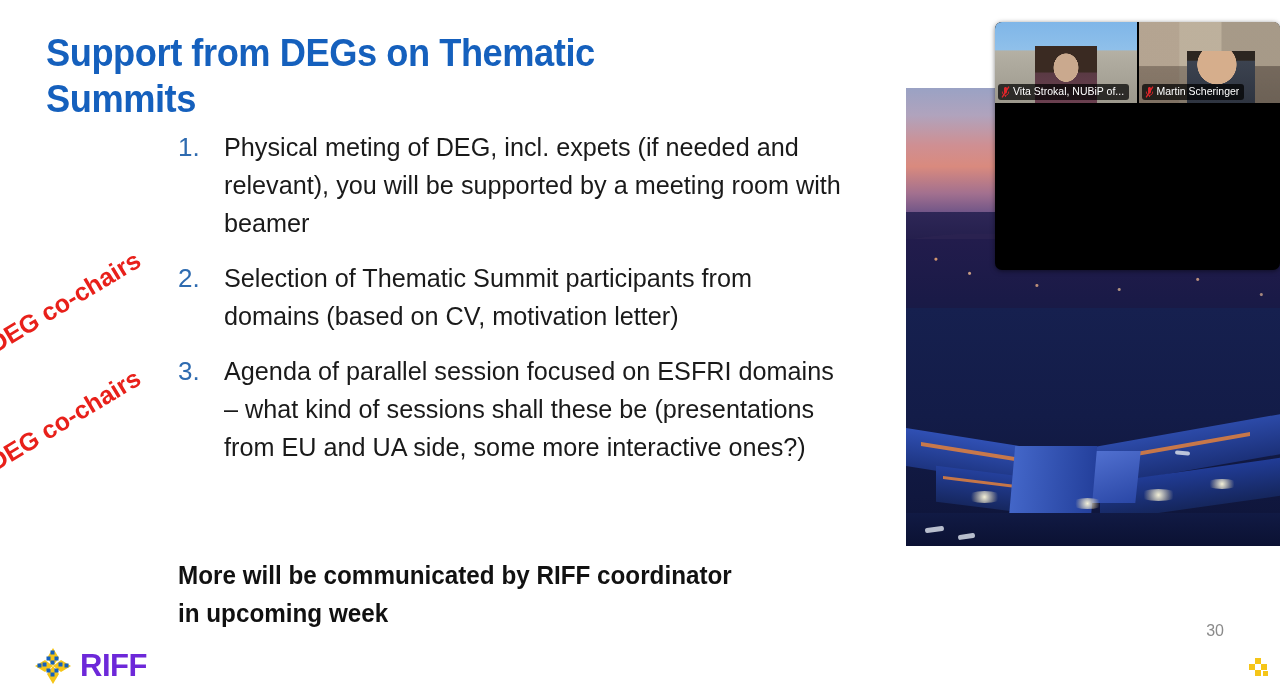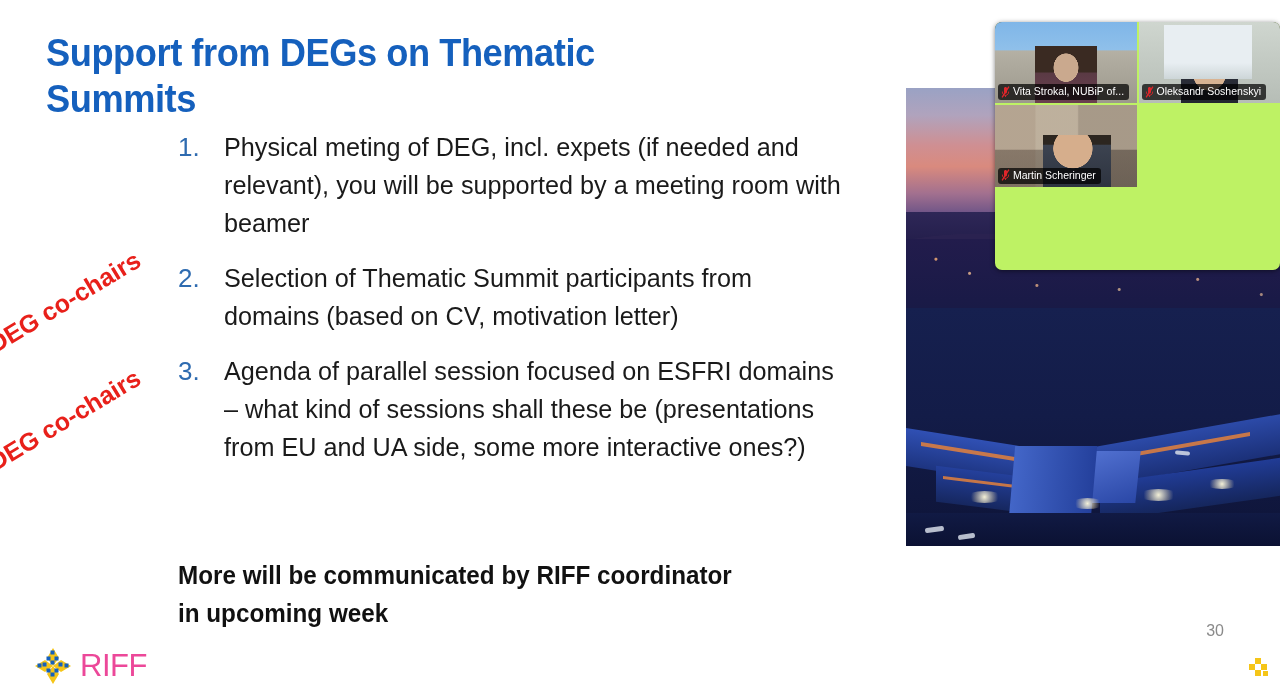--- a/index.html
+++ b/index.html
@@ -142,21 +142,21 @@
 
   
   .video-panel{
     position:absolute;
     left:995px; top:22px;
     width:285px; height:248px;
     display:grid;
     grid-template-columns:1fr 1fr;
     grid-template-rows:1fr 1fr 1fr;
     gap:2px;
-    background:#bef264;
+    background:#000000;
     border-radius:7px;
     overflow:hidden;
     box-shadow:0 1px 5px rgba(0,0,0,.5);
   }
   .video-tile{
     position:relative;
     overflow:hidden;
     background:#4c4c4c;
   }
   .tile-bg{position:absolute;inset:0;}
@@ -220,22 +220,22 @@
   .riff-logo{
     position:absolute;
     left:33px; top:646px;
     display:flex;
     align-items:center;
     gap:7px;
   }
   .riff-mark{width:40px;height:40px;display:block;}
   .riff-word{
     font-size:31px;
-    font-weight:normal;
-    color:#ec4899;
+    font-weight:bold;
+    color:#6d28d9;
     letter-spacing:-0.5px;
   }
   .page-number{
     position:absolute;
     right:56px; top:622px;
     font-size:16px;
     color:#8a8a8a;
   }
   .corner-mark{
     position:absolute;
@@ -304,34 +304,20 @@
         <path d="M4.5 9.3v1.6" stroke="#E0262B" stroke-width="1"></path>
         <path d="M1.1 11.3L7.9 0.6" stroke="#E0262B" stroke-width="1.3"></path>
       </svg>
       <span class="name-label">Vita Strokal, NUBiP of...</span>
     </div>
   </div>
 
 
 
 
-  <div class="video-tile">
-    <div class="tile-bg t5">
-        <span class="person"></span>
-      </div>
-    <div class="name-tag">
-      <svg class="mic-muted-icon" viewBox="0 0 9 12">
-        <path d="M4.5 1.1c-.85 0-1.5.66-1.5 1.5v3.3c0 .84.65 1.5 1.5 1.5s1.5-.66 1.5-1.5V2.6c0-.84-.65-1.5-1.5-1.5z" fill="#E0262B"></path>
-        <path d="M1.4 5.6v.6c0 1.7 1.38 3.1 3.1 3.1s3.1-1.4 3.1-3.1v-.6" stroke="#E0262B" stroke-width="1" fill="none"></path>
-        <path d="M4.5 9.3v1.6" stroke="#E0262B" stroke-width="1"></path>
-        <path d="M1.1 11.3L7.9 0.6" stroke="#E0262B" stroke-width="1.3"></path>
-      </svg>
-      <span class="name-label">Oleksandr Soshenskyi</span>
-    </div>
-  </div>
 
   <div class="video-tile">
     <div class="tile-bg t6">
         <span class="person"></span>
       </div>
     <div class="name-tag">
       <svg class="mic-muted-icon" viewBox="0 0 9 12">
         <path d="M4.5 1.1c-.85 0-1.5.66-1.5 1.5v3.3c0 .84.65 1.5 1.5 1.5s1.5-.66 1.5-1.5V2.6c0-.84-.65-1.5-1.5-1.5z" fill="#E0262B"></path>
         <path d="M1.4 5.6v.6c0 1.7 1.38 3.1 3.1 3.1s3.1-1.4 3.1-3.1v-.6" stroke="#E0262B" stroke-width="1" fill="none"></path>
         <path d="M4.5 9.3v1.6" stroke="#E0262B" stroke-width="1"></path>

